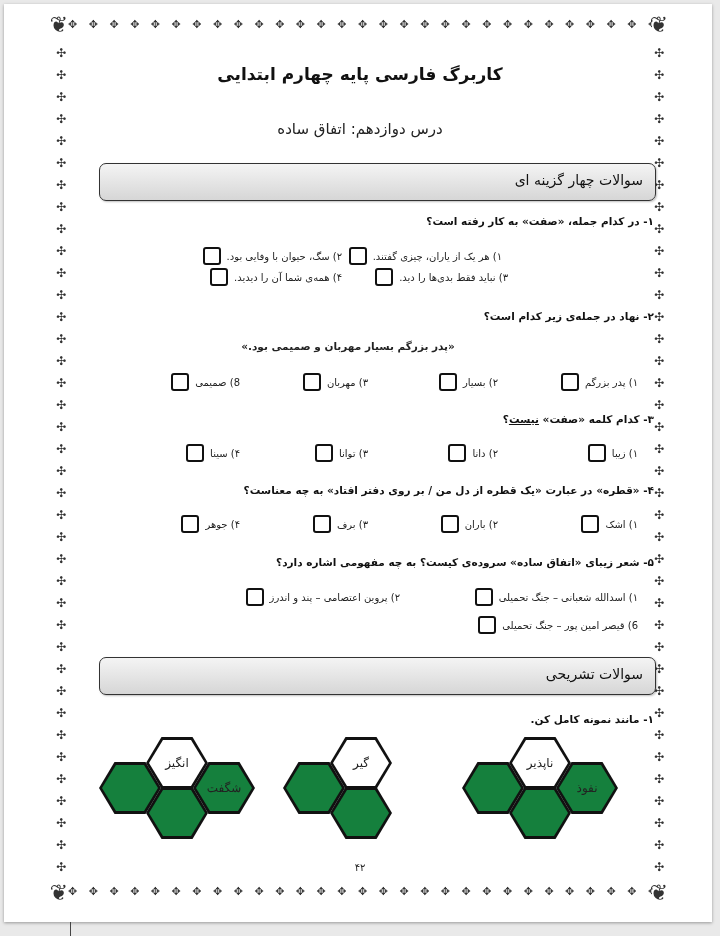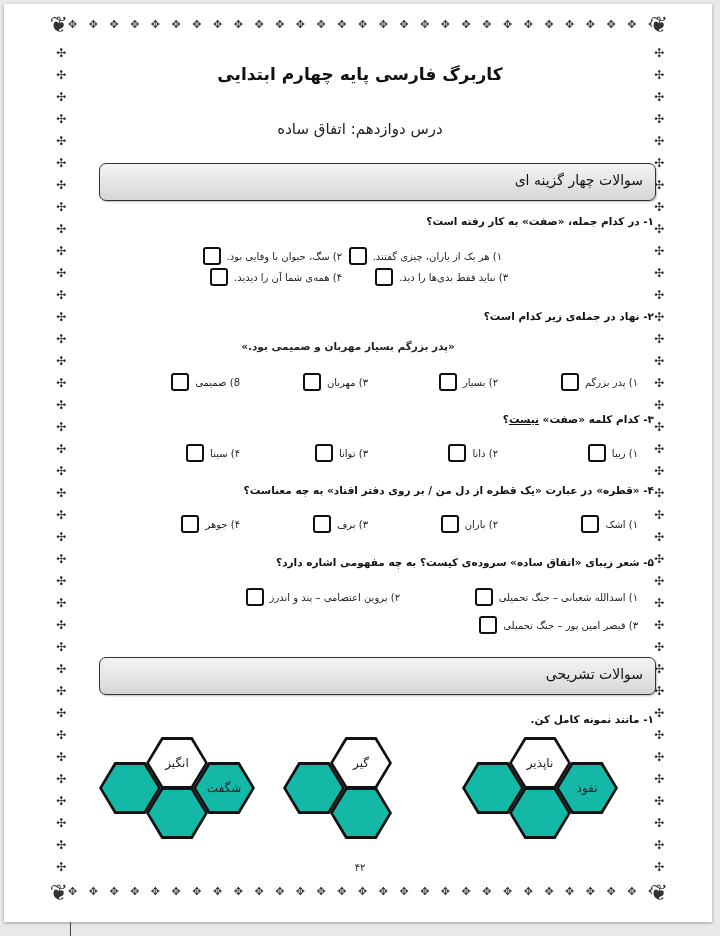--- a/index.html
+++ b/index.html
@@ -76,21 +76,21 @@
 
   .honeycomb { position:absolute; width:150px; height:110px; }
   .hex {
     position:absolute; width:62px; height:52px;
     clip-path:polygon(25% 0, 75% 0, 100% 50%, 75% 100%, 25% 100%, 0 50%);
     background:#111;
   }
   .hex .inner {
     position:absolute; left:3px; top:3px; right:3px; bottom:3px;
     clip-path:polygon(25% 0, 75% 0, 100% 50%, 75% 100%, 25% 100%, 0 50%);
-    background:#14b8a6; display:flex; align-items:center; justify-content:center;
+    background:#15803d; display:flex; align-items:center; justify-content:center;
     font-family:"DejaVu Serif", serif; font-size:12px; color:#222;
   }
   .hex.white .inner { background:#ffffff; }
 
   .pagenum {
     position:absolute; top:862px; left:0; width:720px; text-align:center; font-size:10px; color:#222;
   }
   u.neg { text-decoration:underline; }
 </style>
 </head>
@@ -190,21 +190,21 @@
     <span class="label">۴) جوهر</span>
     <span class="cb"></span>
   </div>
 
   <div class="q-text" style="top:556px;">۵- شعر زیبای «اتفاق ساده» سروده‌ی کیست؟ به چه مفهومی اشاره دارد؟</div>
   <div class="opt" style="right:82px; top:588px;">
     <span class="label">۱)  اسدالله شعبانی – جنگ تحمیلی</span>
     <span class="cb"></span>
   </div>
   <div class="opt" style="right:82px; top:616px;">
-    <span class="label">۳) قیصر امین پور – جنگ تحمیلی</span>
+    <span class="label">6) قیصر امین پور – جنگ تحمیلی</span>
     <span class="cb"></span>
   </div>
   <div class="opt" style="right:320px; top:588px;">
     <span class="label">۲) پروین اعتصامی – پند و اندرز</span>
     <span class="cb"></span>
   </div>
 
   <div class="section-bar" style="top:657px;">
     <span>سوالات تشریحی</span>
   </div>

